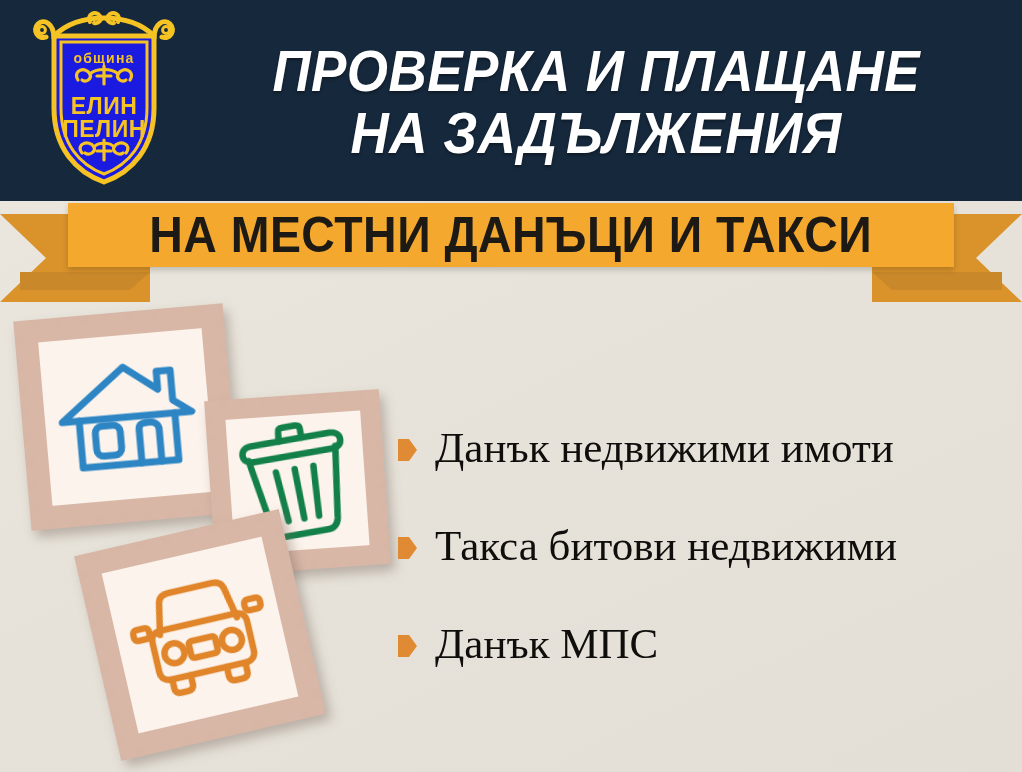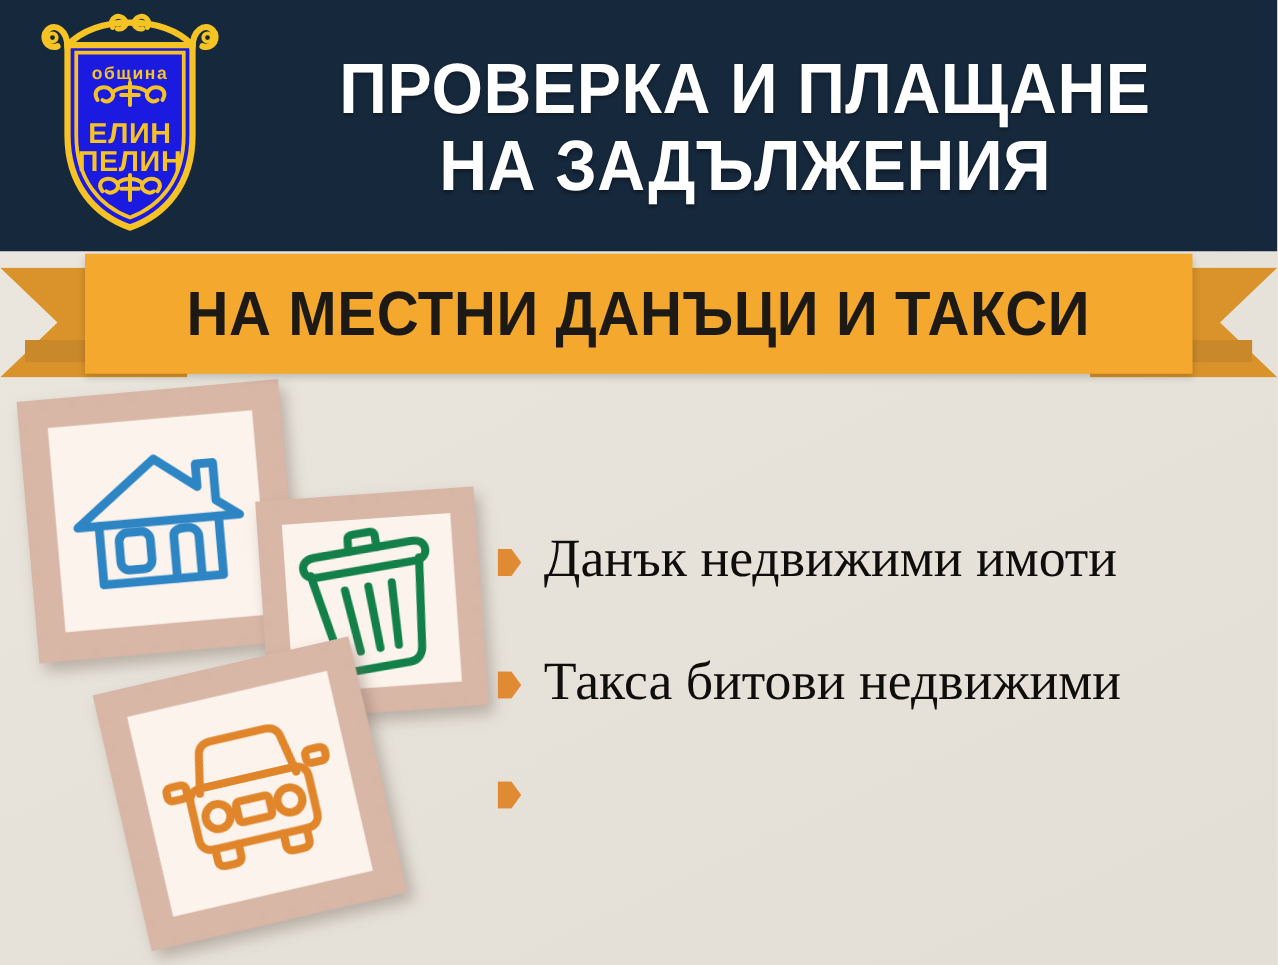--- a/index.html
+++ b/index.html
@@ -19,21 +19,21 @@
   .header{
     position:absolute;left:0;top:0;width:1022px;height:201px;
     background:#16283c;
     z-index:5;
   }
   .crest{
     position:absolute;left:28px;top:8px;width:152px;height:180px;text-align:right;
   }
   .title-wrap{
     position:absolute;left:190px;top:14px;width:812px;height:175px;
-    display:flex;flex-direction:column;align-items:center;justify-content:center;
+    display:flex;flex-direction:column;align-items:center;justify-content:center;font-style:italic;
   }
   .title-line{
     color:#ffffff;
     font-family:"Liberation Sans", sans-serif;
     font-weight:bold;
     font-size:57px;
     line-height:62px;
     letter-spacing:0.5px;
     transform:scaleX(0.93);
     text-align:center;
@@ -56,21 +56,21 @@
   .ribbon-tail.right{
     right:0;
     clip-path:polygon(0 0,150px 0,104px 44px,150px 88px,0 88px);
   }
   .ribbon-tail-shadow{
     position:absolute;top:76px;width:130px;height:18px;background:#c9882a;
   }
   .ribbon-tail-shadow.left{left:20px;clip-path:polygon(0 0,130px 0,110px 18px,0 18px);}
   .ribbon-tail-shadow.right{right:20px;clip-path:polygon(0 0,130px 0,130px 18px,20px 18px);}
   .ribbon-main{
-    position:absolute;left:68px;top:7px;width:886px;height:96px;
+    position:absolute;left:68px;top:7px;width:886px;height:64px;
     background:#f4a92e;
     display:flex;align-items:center;justify-content:center;
     box-shadow:0 3px 6px rgba(0,0,0,.18);
   }
   .ribbon-text{
     color:#1d1a16;
     font-family:"Liberation Sans", sans-serif;
     font-weight:bold;
     font-size:50px;
     line-height:50px;
@@ -346,16 +346,17 @@
     <div class="list-item">
       <span class="bullet"></span>
       <span class="list-label">Данък недвижими имоти</span>
     </div>
     <div class="list-item">
       <span class="bullet"></span>
       <span class="list-label">Такса битови недвижими</span>
     </div>
     <div class="list-item">
       <span class="bullet"></span>
+      <span class="list-label">Данък МПС</span>
     </div>
   </div>
 
 </div>
 
 </body></html>

